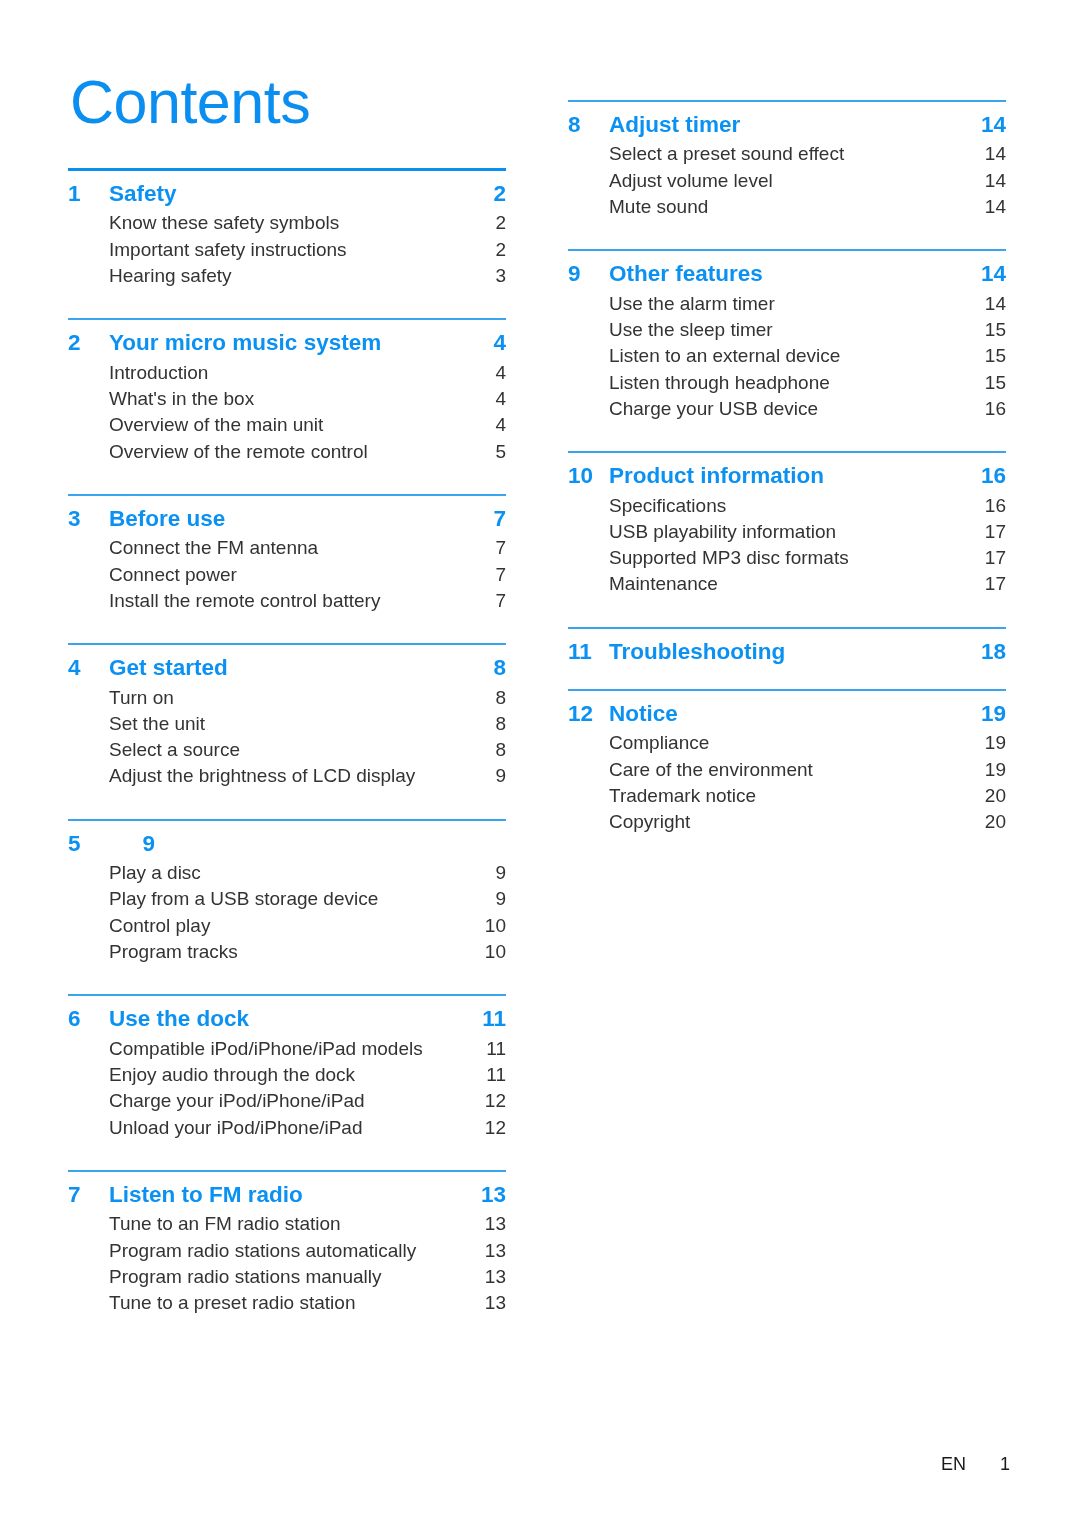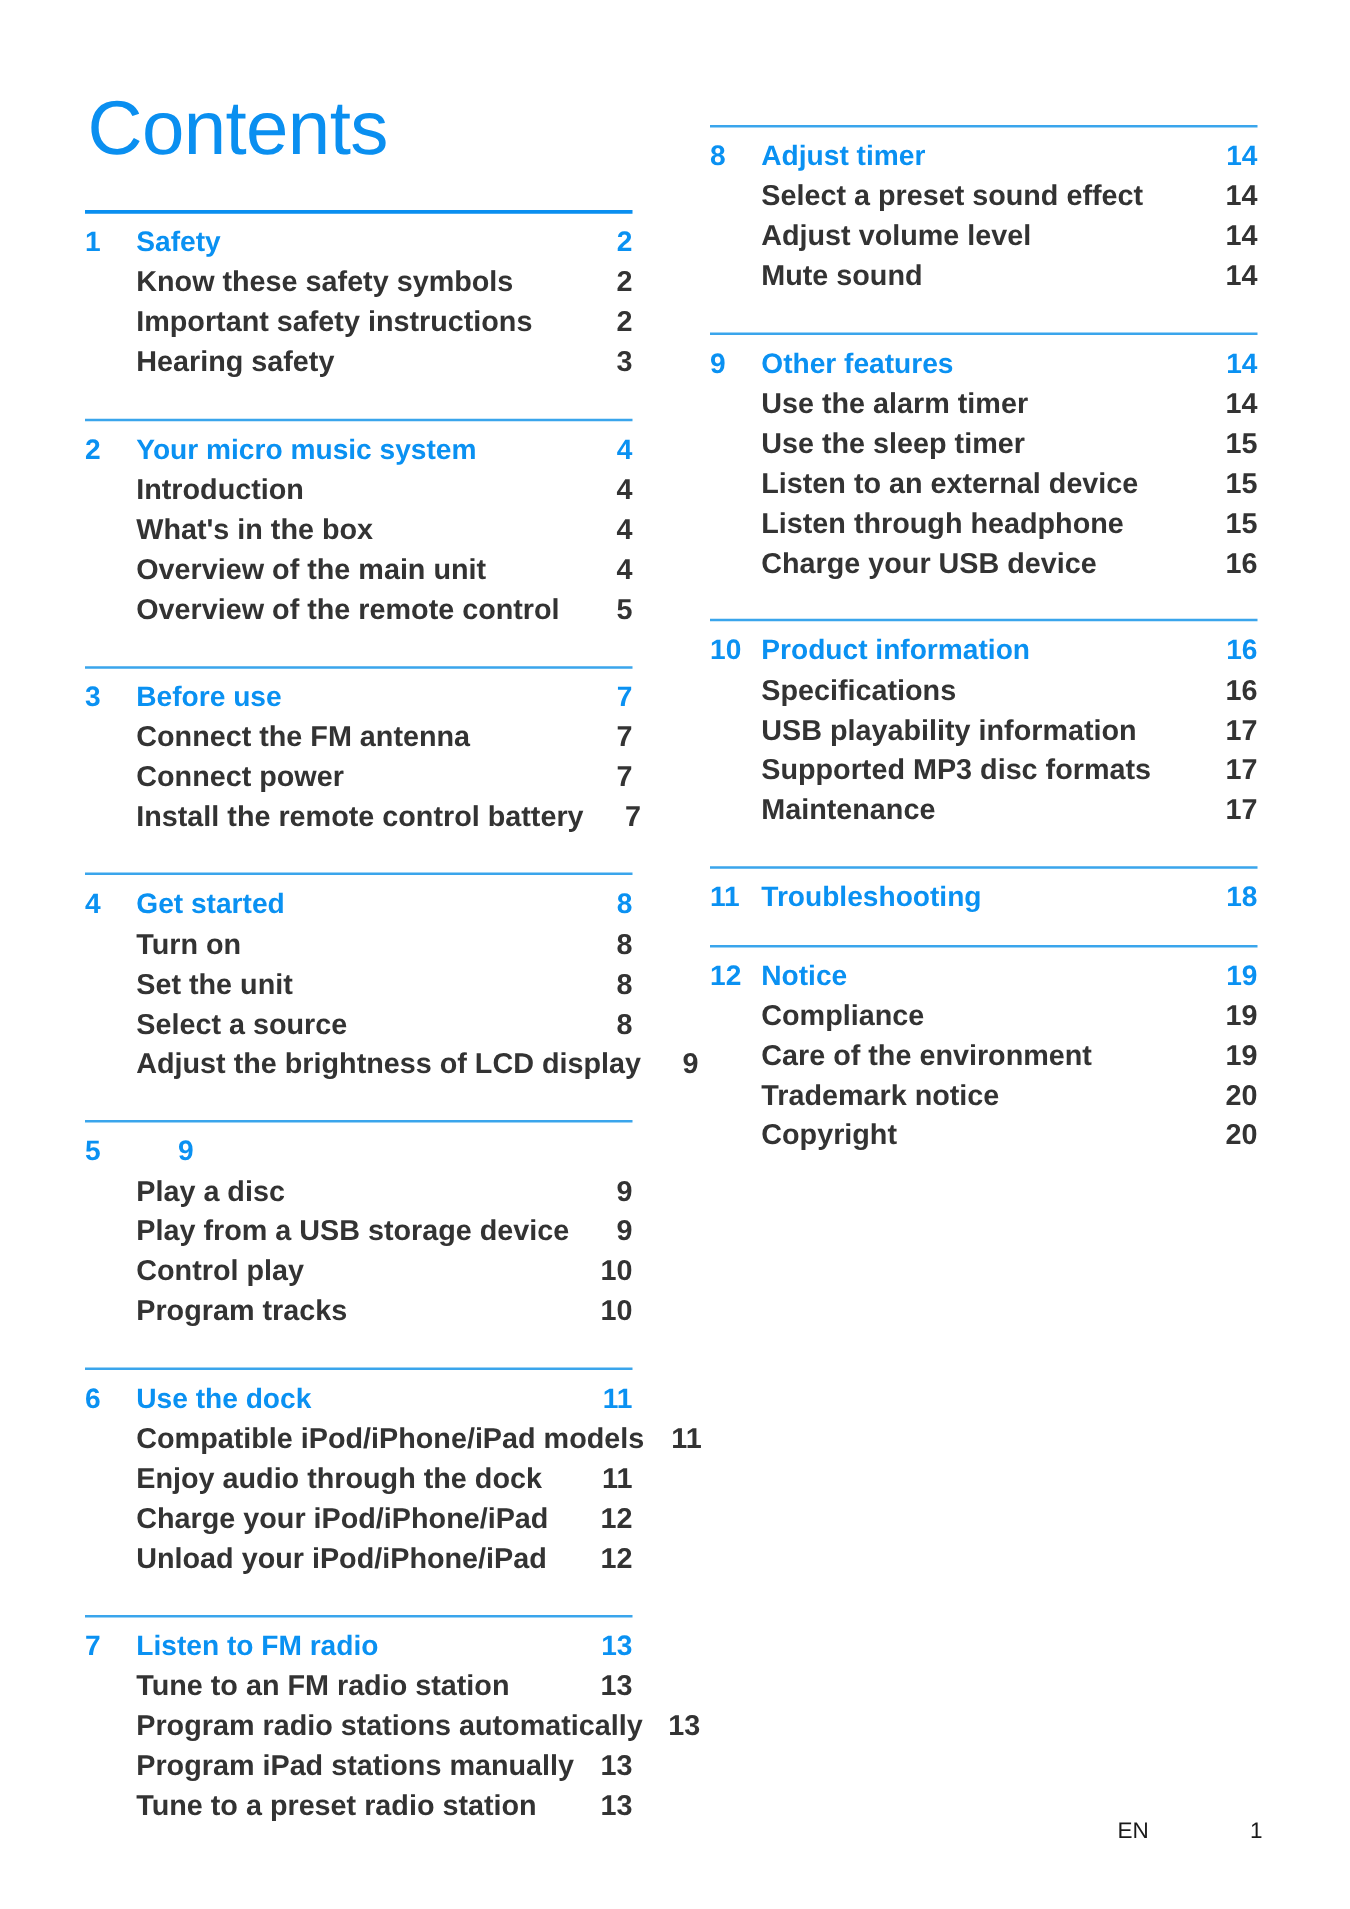--- a/index.html
+++ b/index.html
@@ -77,43 +77,42 @@
   .head-page {
     flex: 0 0 46px;
     text-align: right;
   }
 
   
   .sub-list { padding-top: 2px; }
   .sub-row {
     display: flex;
     align-items: flex-end;
-    font-size: 23px;
-    font-weight: bold;
+    font-size: 19px;
+    font-weight: normal;
     color: #333333;
     line-height: 1.385;
   }
   .sub-indent { width: 41px; flex: 0 0 41px; }
   .sub-title  { flex: 1 1 auto; white-space: nowrap; }
   .sub-page   { flex: 0 0 46px; text-align: right; }
 
   
   .gap { height: 29px; }
   .gap-sm { height: 23px; }
 
   
   .footer {
     position: absolute;
     right: 70px;
     bottom: 52px;
     display: flex;
     align-items: baseline;
     font-size: 18px;
     color: #1a1a1a;
-    gap: 47px;
   }
   .footer-lang { margin-right: 30px; font-weight: normal; }
   .footer-page { min-width: 14px; text-align: right; }
 </style>
 </head>
 <body>
 
 <div class="page">
 
   <div class="doc-title">Contents</div>
@@ -307,21 +306,21 @@
             <span class="sub-title">Tune to an FM radio station</span>
             <span class="sub-page">13</span>
           </div>
           <div class="sub-row">
             <span class="sub-indent"></span>
             <span class="sub-title">Program radio stations automatically</span>
             <span class="sub-page">13</span>
           </div>
           <div class="sub-row">
             <span class="sub-indent"></span>
-            <span class="sub-title">Program iPad stations manually</span>
+            <span class="sub-title">Program radio stations manually</span>
             <span class="sub-page">13</span>
           </div>
           <div class="sub-row">
             <span class="sub-indent"></span>
             <span class="sub-title">Tune to a preset radio station</span>
             <span class="sub-page">13</span>
           </div>
         </div>
       </div>
     </div>

